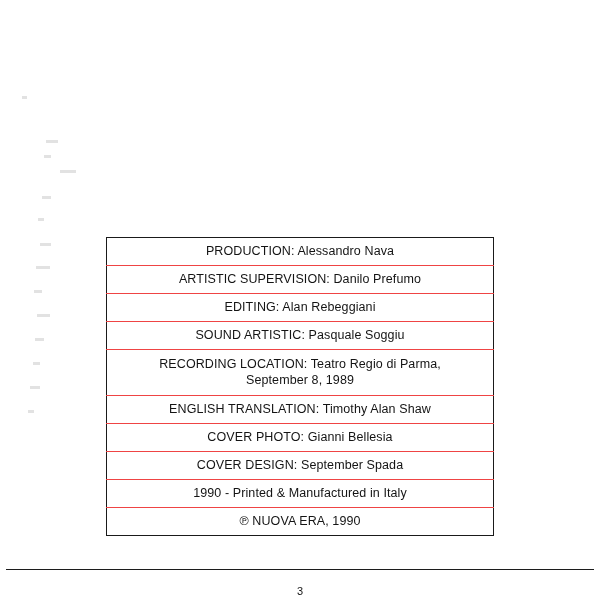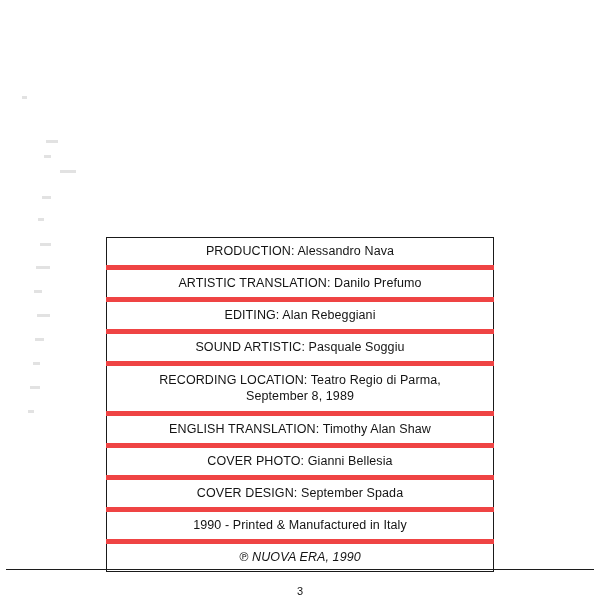--- a/index.html
+++ b/index.html
@@ -35,32 +35,32 @@
     position: absolute;
     left: 106px;
     top: 237px;
     width: 388px;
     border: 1px solid #1a1a1a;
     border-collapse: collapse;
     background: #ffffff;
   }
   .credits-table td {
     border-top: 1px solid #1a1a1a;
-    border-bottom: 5px solid #ef4444;
+    border-bottom: 1px solid #ef4444;
     text-align: center;
     font-size: 12.5px;
     line-height: 1.28;
     padding: 5px 6px 6px 6px;
     font-family: "Liberation Sans", sans-serif;
     color: #141414;
     letter-spacing: 0.1px;
     white-space: pre-line;
   }
   .credits-table tr:first-child td { border-top: none; }
-  .credits-table tr:last-child td { border-bottom: none; font-style: italic; }
+  .credits-table tr:last-child td { border-bottom: none; }
 
   .row-tall td {
     padding-top: 6px;
     padding-bottom: 7px;
     margin-left: 16px;
   }
 
   .bottom-rule {
     position: absolute;
     left: 6px;
@@ -100,21 +100,21 @@
   <div class="speckle" style="left:33px; top:362px; width:7px; height:3px;"></div>
   <div class="speckle" style="left:30px; top:386px; width:10px; height:3px;"></div>
   <div class="speckle" style="left:28px; top:410px; width:6px; height:3px;"></div>
 
   <table class="credits-table">
     <tbody>
       <tr>
         <td>PRODUCTION: Alessandro Nava</td>
       </tr>
       <tr>
-        <td>ARTISTIC TRANSLATION: Danilo Prefumo</td>
+        <td>ARTISTIC SUPERVISION: Danilo Prefumo</td>
       </tr>
       <tr>
         <td>EDITING: Alan Rebeggiani</td>
       </tr>
       <tr>
         <td>SOUND ARTISTIC: Pasquale Soggiu</td>
       </tr>
       <tr class="row-tall">
         <td>RECORDING LOCATION: Teatro Regio di Parma,
 September 8, 1989</td>

